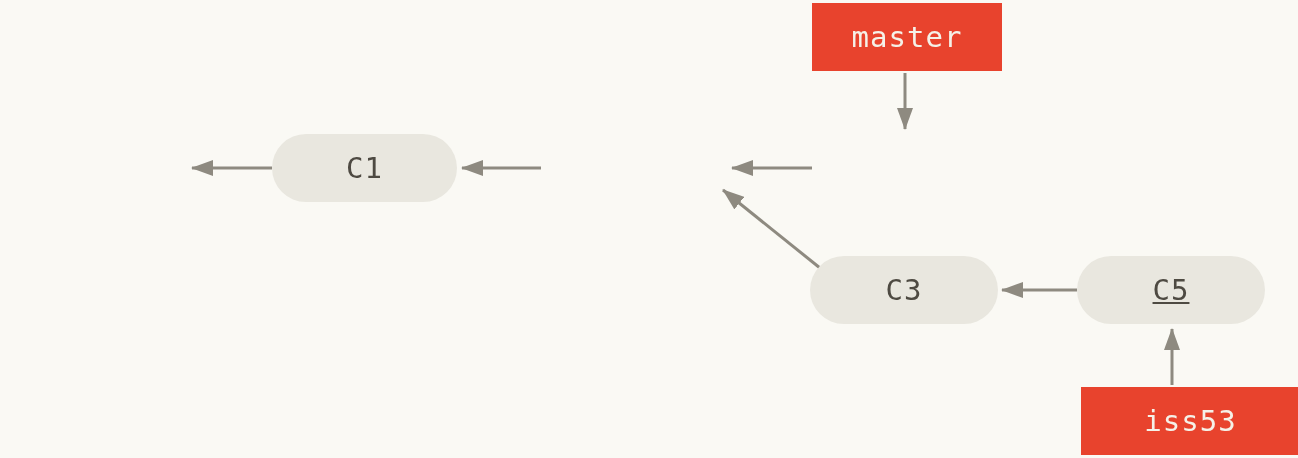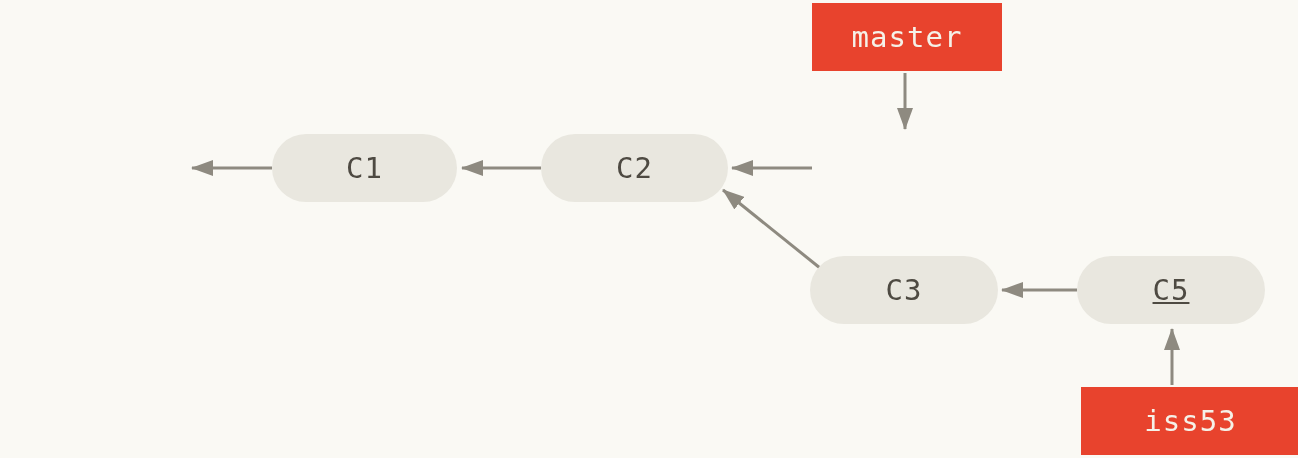--- a/index.html
+++ b/index.html
@@ -89,23 +89,20 @@
     <path class="edge" d="M1172,385 L1172,329" marker-end="url(#arrowhead)"></path>
   </svg>
 
   <div class="branch b-master">
     <span>master</span>
   </div>
 
   <div class="node n-c1">
     <span>C1</span>
   </div>
-  <div class="node n-c2">
-    <span>C2</span>
-  </div>
   <div class="node n-c3">
     <span>C3</span>
   </div>
   <div class="node n-c5">
     <span>C5</span>
   </div>
 
   <div class="branch b-iss53">
     <span>iss53</span>
   </div>

